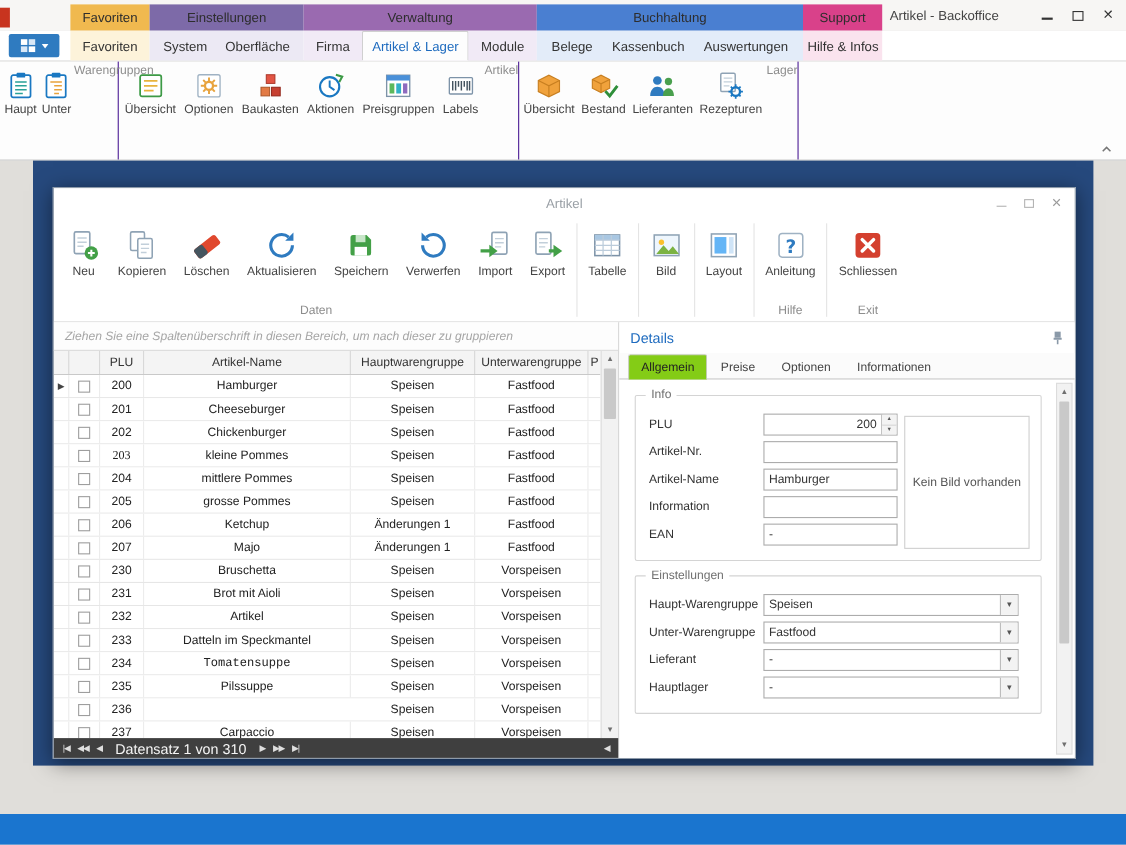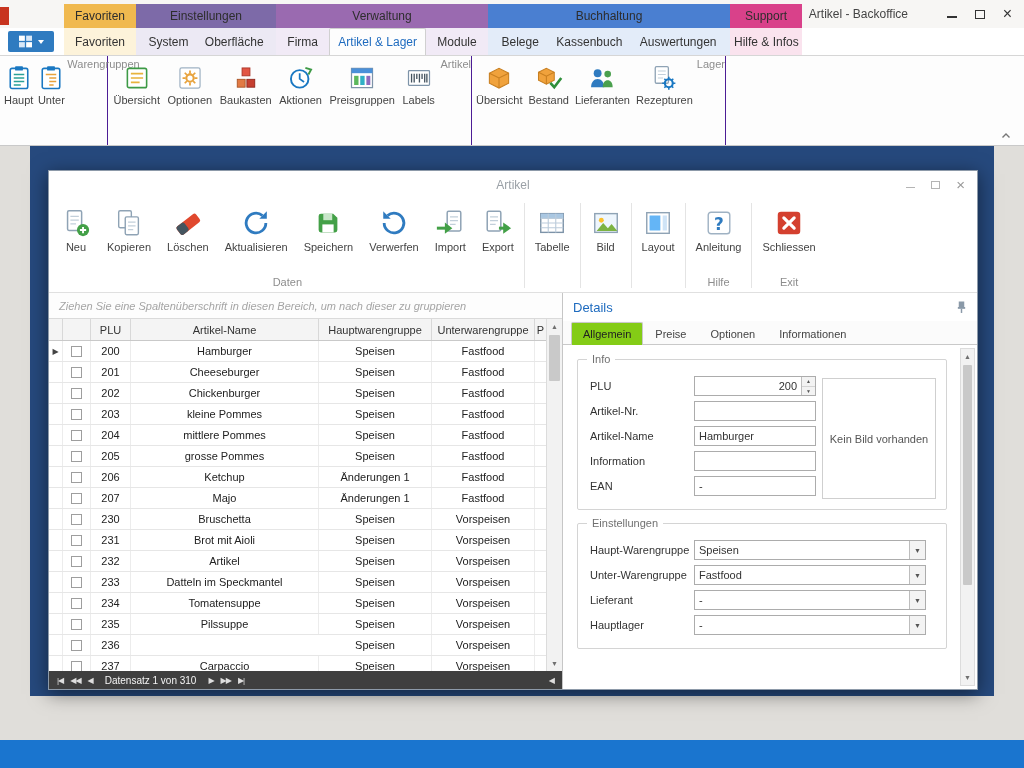--- a/index.html
+++ b/index.html
@@ -73,21 +73,21 @@
   .rowarrow{font-size:8px;color:#444}
 
   .vscroll{width:16px;flex:0 0 auto;background:#f2f2f2;border-left:1px solid #dcdcdc;display:flex;flex-direction:column}
   .vs-arrow{flex:0 0 15px;display:flex;align-items:center;justify-content:center;font-size:7px;color:#6f6f6f}
   .vs-track{flex:1;position:relative}
   .vs-thumb{position:absolute;left:2px;right:2px;background:#c9c9c9;border-radius:1px}
   .grid-vscroll .vs-thumb{top:1px;height:46px}
 
   .grid-nav{flex:0 0 18px;background:#3f3f3f;display:flex;align-items:center;gap:1px;padding:0 5px}
   .navbtn{font-size:8px;color:#dedede;padding:0 3px;letter-spacing:-1px;white-space:nowrap}
-  .navtext{font-size:10px;color:#f5f5f5;padding:0 8px;white-space:nowrap}
+  .navtext{font-size:13px;color:#f5f5f5;padding:0 8px;white-space:nowrap}
   .nav-spacer{flex:1}
 
   
   .details{flex:1;display:flex;flex-direction:column;background:#fff;min-width:0}
   .details-header{flex:0 0 28px;display:flex;align-items:center;padding:0 10px}
   .details-title{flex:1;font-size:13px;color:#1e6bbf}
   .pin{line-height:0}
   .details-tabs{flex:0 0 24px;display:flex;align-items:flex-end;padding-left:8px;border-bottom:1px solid #c9c9c9;background:#fbfbfb}
   .dtab{height:22px;display:flex;align-items:center;padding:0 11px;font-size:11px;color:#444;border:1px solid transparent;border-bottom:none}
   .dtab.active{background:#84cc16;border-color:#c9c9c9;border-radius:2px 2px 0 0;margin-bottom:-1px;height:23px;color:#222}
@@ -499,21 +499,21 @@
                     <div class="gc" style="width: 188px; flex: 0 0 auto;">Chickenburger</div>
                     <div class="gc" style="width: 113px; flex: 0 0 auto;">Speisen</div>
                     <div class="gc" style="width: 103px; flex: 0 0 auto;">Fastfood</div>
                     <div class="gc" style="width: 12px; flex: 0 0 auto;"></div>
                   </div>
                   <div class="grow">
                     <div class="gc w-ind"></div>
                     <div class="gc w-cb">
                       <span class="cb"></span>
                     </div>
-                    <div class="gc" style="width: 40px; flex: 0 0 auto;">203</div>
+                    <div class="gc" style="width: 40px; flex: 0 0 auto; font-family: Liberation Serif, serif;">203</div>
                     <div class="gc" style="width: 188px; flex: 0 0 auto;">kleine Pommes</div>
                     <div class="gc" style="width: 113px; flex: 0 0 auto;">Speisen</div>
                     <div class="gc" style="width: 103px; flex: 0 0 auto;">Fastfood</div>
                     <div class="gc" style="width: 12px; flex: 0 0 auto;"></div>
                   </div>
                   <div class="grow">
                     <div class="gc w-ind"></div>
                     <div class="gc w-cb">
                       <span class="cb"></span>
                     </div>
@@ -599,21 +599,21 @@
                     <div class="gc" style="width: 113px; flex: 0 0 auto;">Speisen</div>
                     <div class="gc" style="width: 103px; flex: 0 0 auto;">Vorspeisen</div>
                     <div class="gc" style="width: 12px; flex: 0 0 auto;"></div>
                   </div>
                   <div class="grow">
                     <div class="gc w-ind"></div>
                     <div class="gc w-cb">
                       <span class="cb"></span>
                     </div>
                     <div class="gc" style="width: 40px; flex: 0 0 auto;">234</div>
-                    <div class="gc" style="width: 188px; flex: 0 0 auto;">Tomatensuppe</div>
+                    <div class="gc" style="width: 188px; flex: 0 0 auto; font-family: Liberation Mono, monospace;">Tomatensuppe</div>
                     <div class="gc" style="width: 113px; flex: 0 0 auto;">Speisen</div>
                     <div class="gc" style="width: 103px; flex: 0 0 auto;">Vorspeisen</div>
                     <div class="gc" style="width: 12px; flex: 0 0 auto;"></div>
                   </div>
                   <div class="grow">
                     <div class="gc w-ind"></div>
                     <div class="gc w-cb">
                       <span class="cb"></span>
                     </div>
                     <div class="gc" style="width: 40px; flex: 0 0 auto;">235</div>

